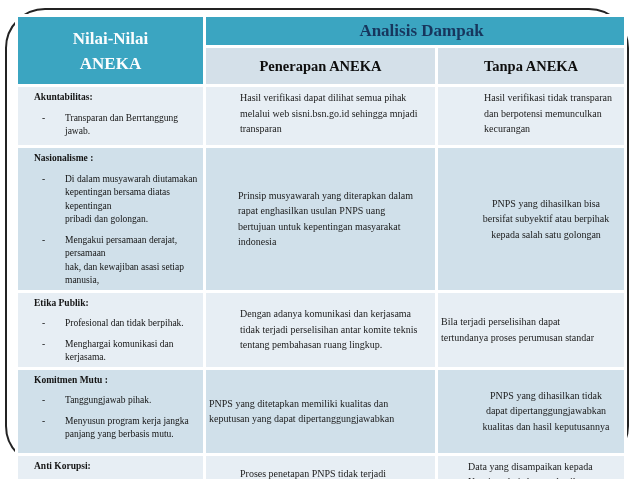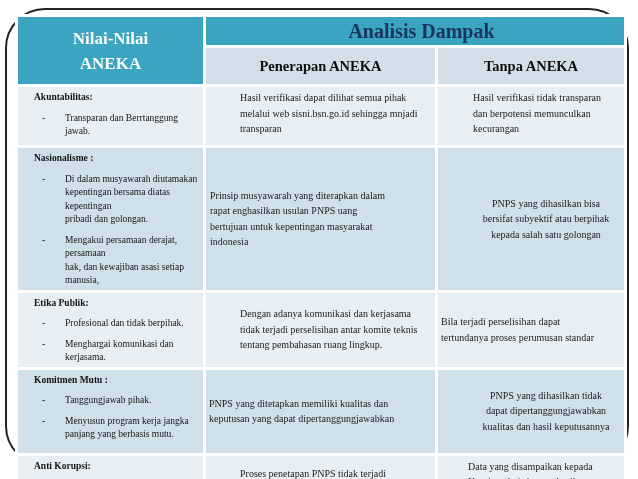--- a/index.html
+++ b/index.html
@@ -16,43 +16,43 @@
     border-collapse:separate; border-spacing:3px;
     background:#ffffff; table-layout:fixed;
   }
   td { padding:0; vertical-align:top; }
   .teal { background:#3BA5C1;margin-left:18px; }
   .th-main {
     color:#FBFDFE; font-weight:bold; font-size:17px; line-height:25px;
     text-align:center; vertical-align:middle; white-space:pre-line;
   }
   .th-group {
-    color:#17365D; font-weight:bold; font-size:20px;
+    color:#17365D; font-weight:bold; font-size:17px;
     text-align:center; vertical-align:middle;padding-left:13px;
   }
   .subhead {
     background:#D4E0E9; color:#0e0e0e; font-weight:bold; font-size:14.5px;
     text-align:center; vertical-align:middle;
   }
   .light { background:#E7EEF4; }
   .dark  { background:#D0E0EA; }
   .cat { font-size:9.5px; line-height:13.5px; color:#141414; padding:4px 4px 2px 16px; }
   .cat .hd { font-weight:bold; }
   .bullet { display:flex; margin-top:7px; }
   .bullet .dash { flex:0 0 31px; width:31px; box-sizing:border-box; padding-left:8px; }
   .bullet .txt { white-space:pre-line; }
   .body-cell {
     font-size:10px; line-height:15.5px; color:#1b1b1b;
     white-space:pre-line; padding:3px 5px 3px 5px;
   }
   .vmid { vertical-align:middle; }
   .pl2  { padding-left:3px;  }
-  .pl16 { padding-left:4px; }
+  .pl16 { padding-left:32px; }
   .pl26 { padding-left:34px; }
-  .pl29 { padding-left:35px;margin-left:36px; }
+  .pl29 { padding-left:46px;margin-left:36px; }
   .pl30 { padding-left:30px; }
   .pl35 { padding-left:35px;text-align:center; }
   tr.hrA td { height:28px; }
   tr.hrB td { height:36px; }
   tr.r1 td { height:52px; }
   tr.r2 td { height:112px; }
   tr.r3 td { height:67px; }
   tr.r4 td { height:77px; }
   tr.r5 td { height:62px; }
 </style>

